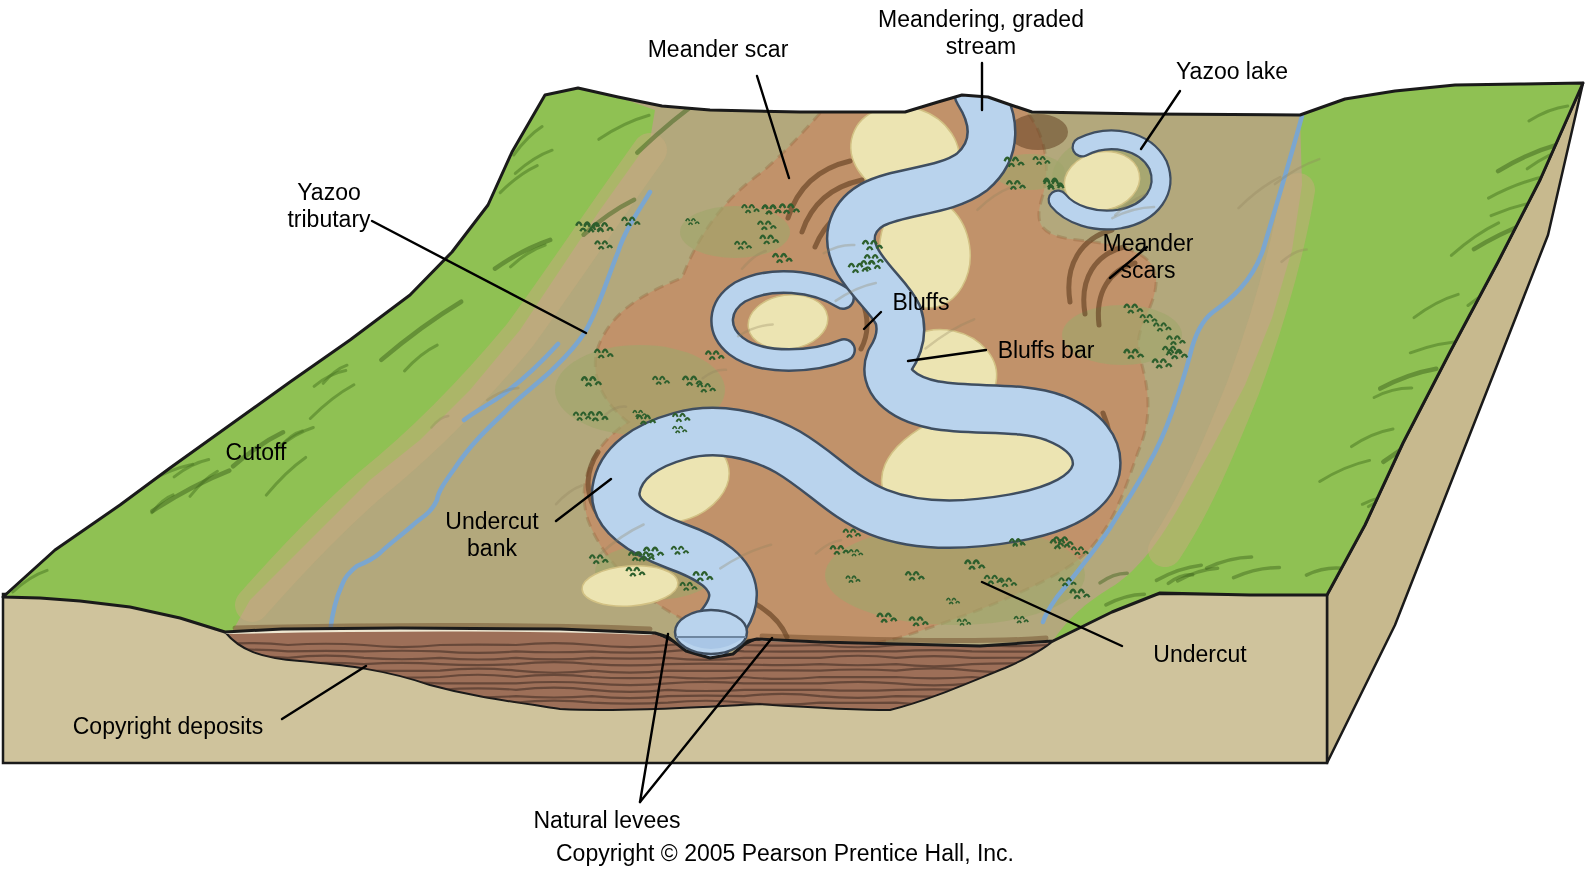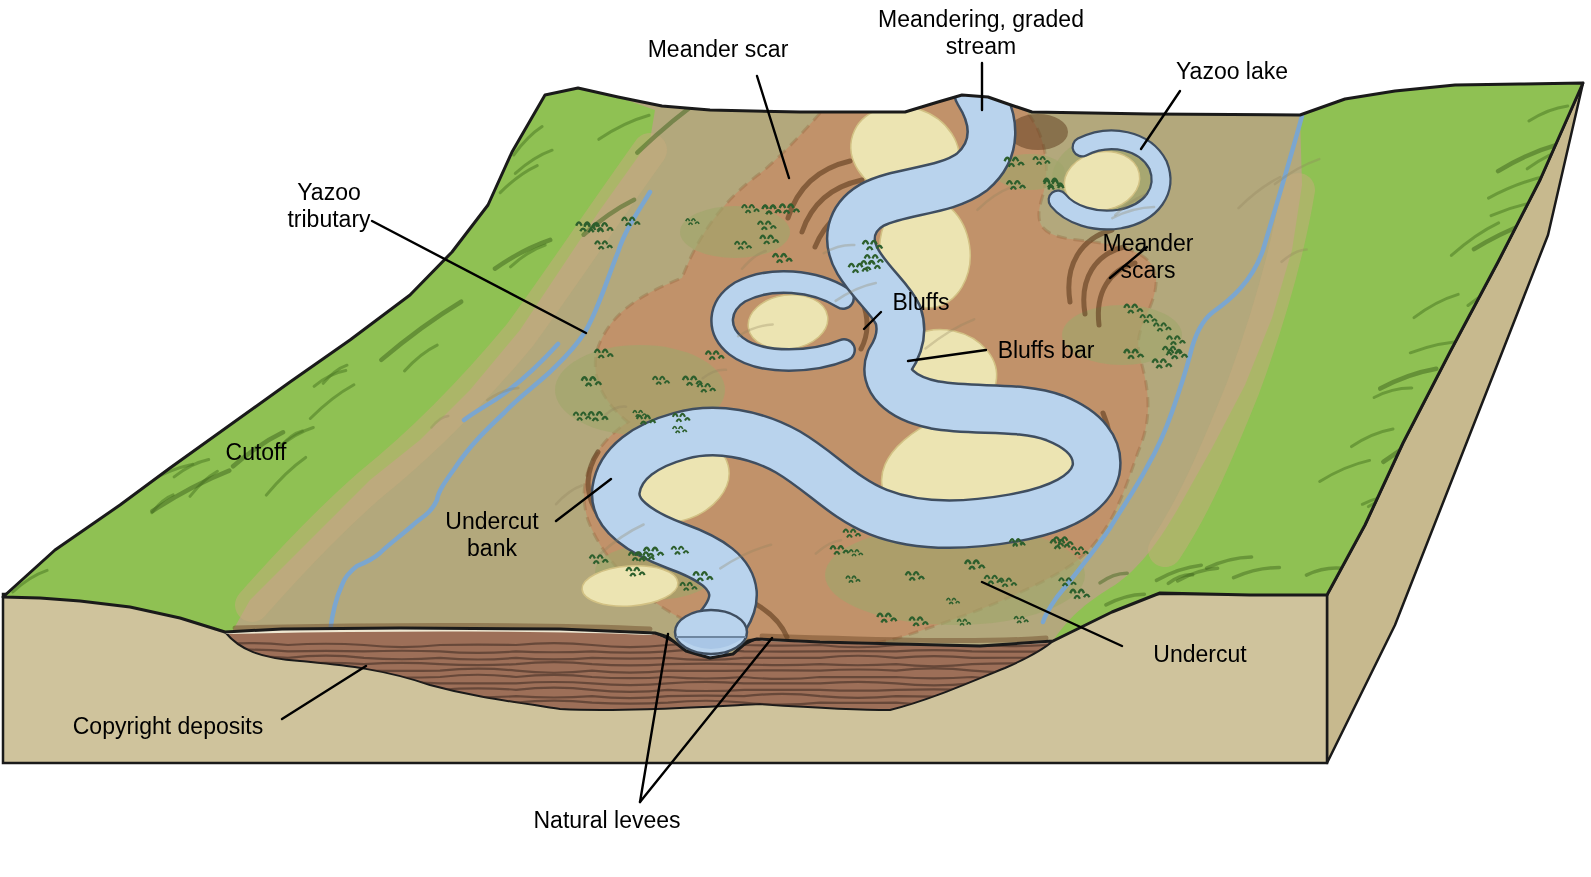--- a/index.html
+++ b/index.html
@@ -334,13 +334,14 @@
   <div class="label" style="left:329px;top:206px">Yazoo
 tributary</div>
   <div class="label" style="left:256px;top:453px">Cutoff</div>
   <div class="label" style="left:921px;top:303px">Bluffs</div>
   <div class="label" style="left:1046px;top:351px">Bluffs bar</div>
   <div class="label" style="left:492px;top:535px">Undercut
 bank</div>
   <div class="label" style="left:1200px;top:655px">Undercut</div>
   <div class="label" style="left:168px;top:727px">Copyright deposits</div>
   <div class="label" style="left:607px;top:821px">Natural levees</div>
+  <div class="label copyright" style="left:785px;top:854px">Copyright © 2005 Pearson Prentice Hall, Inc.</div>
 </div>
 
 </body></html>

